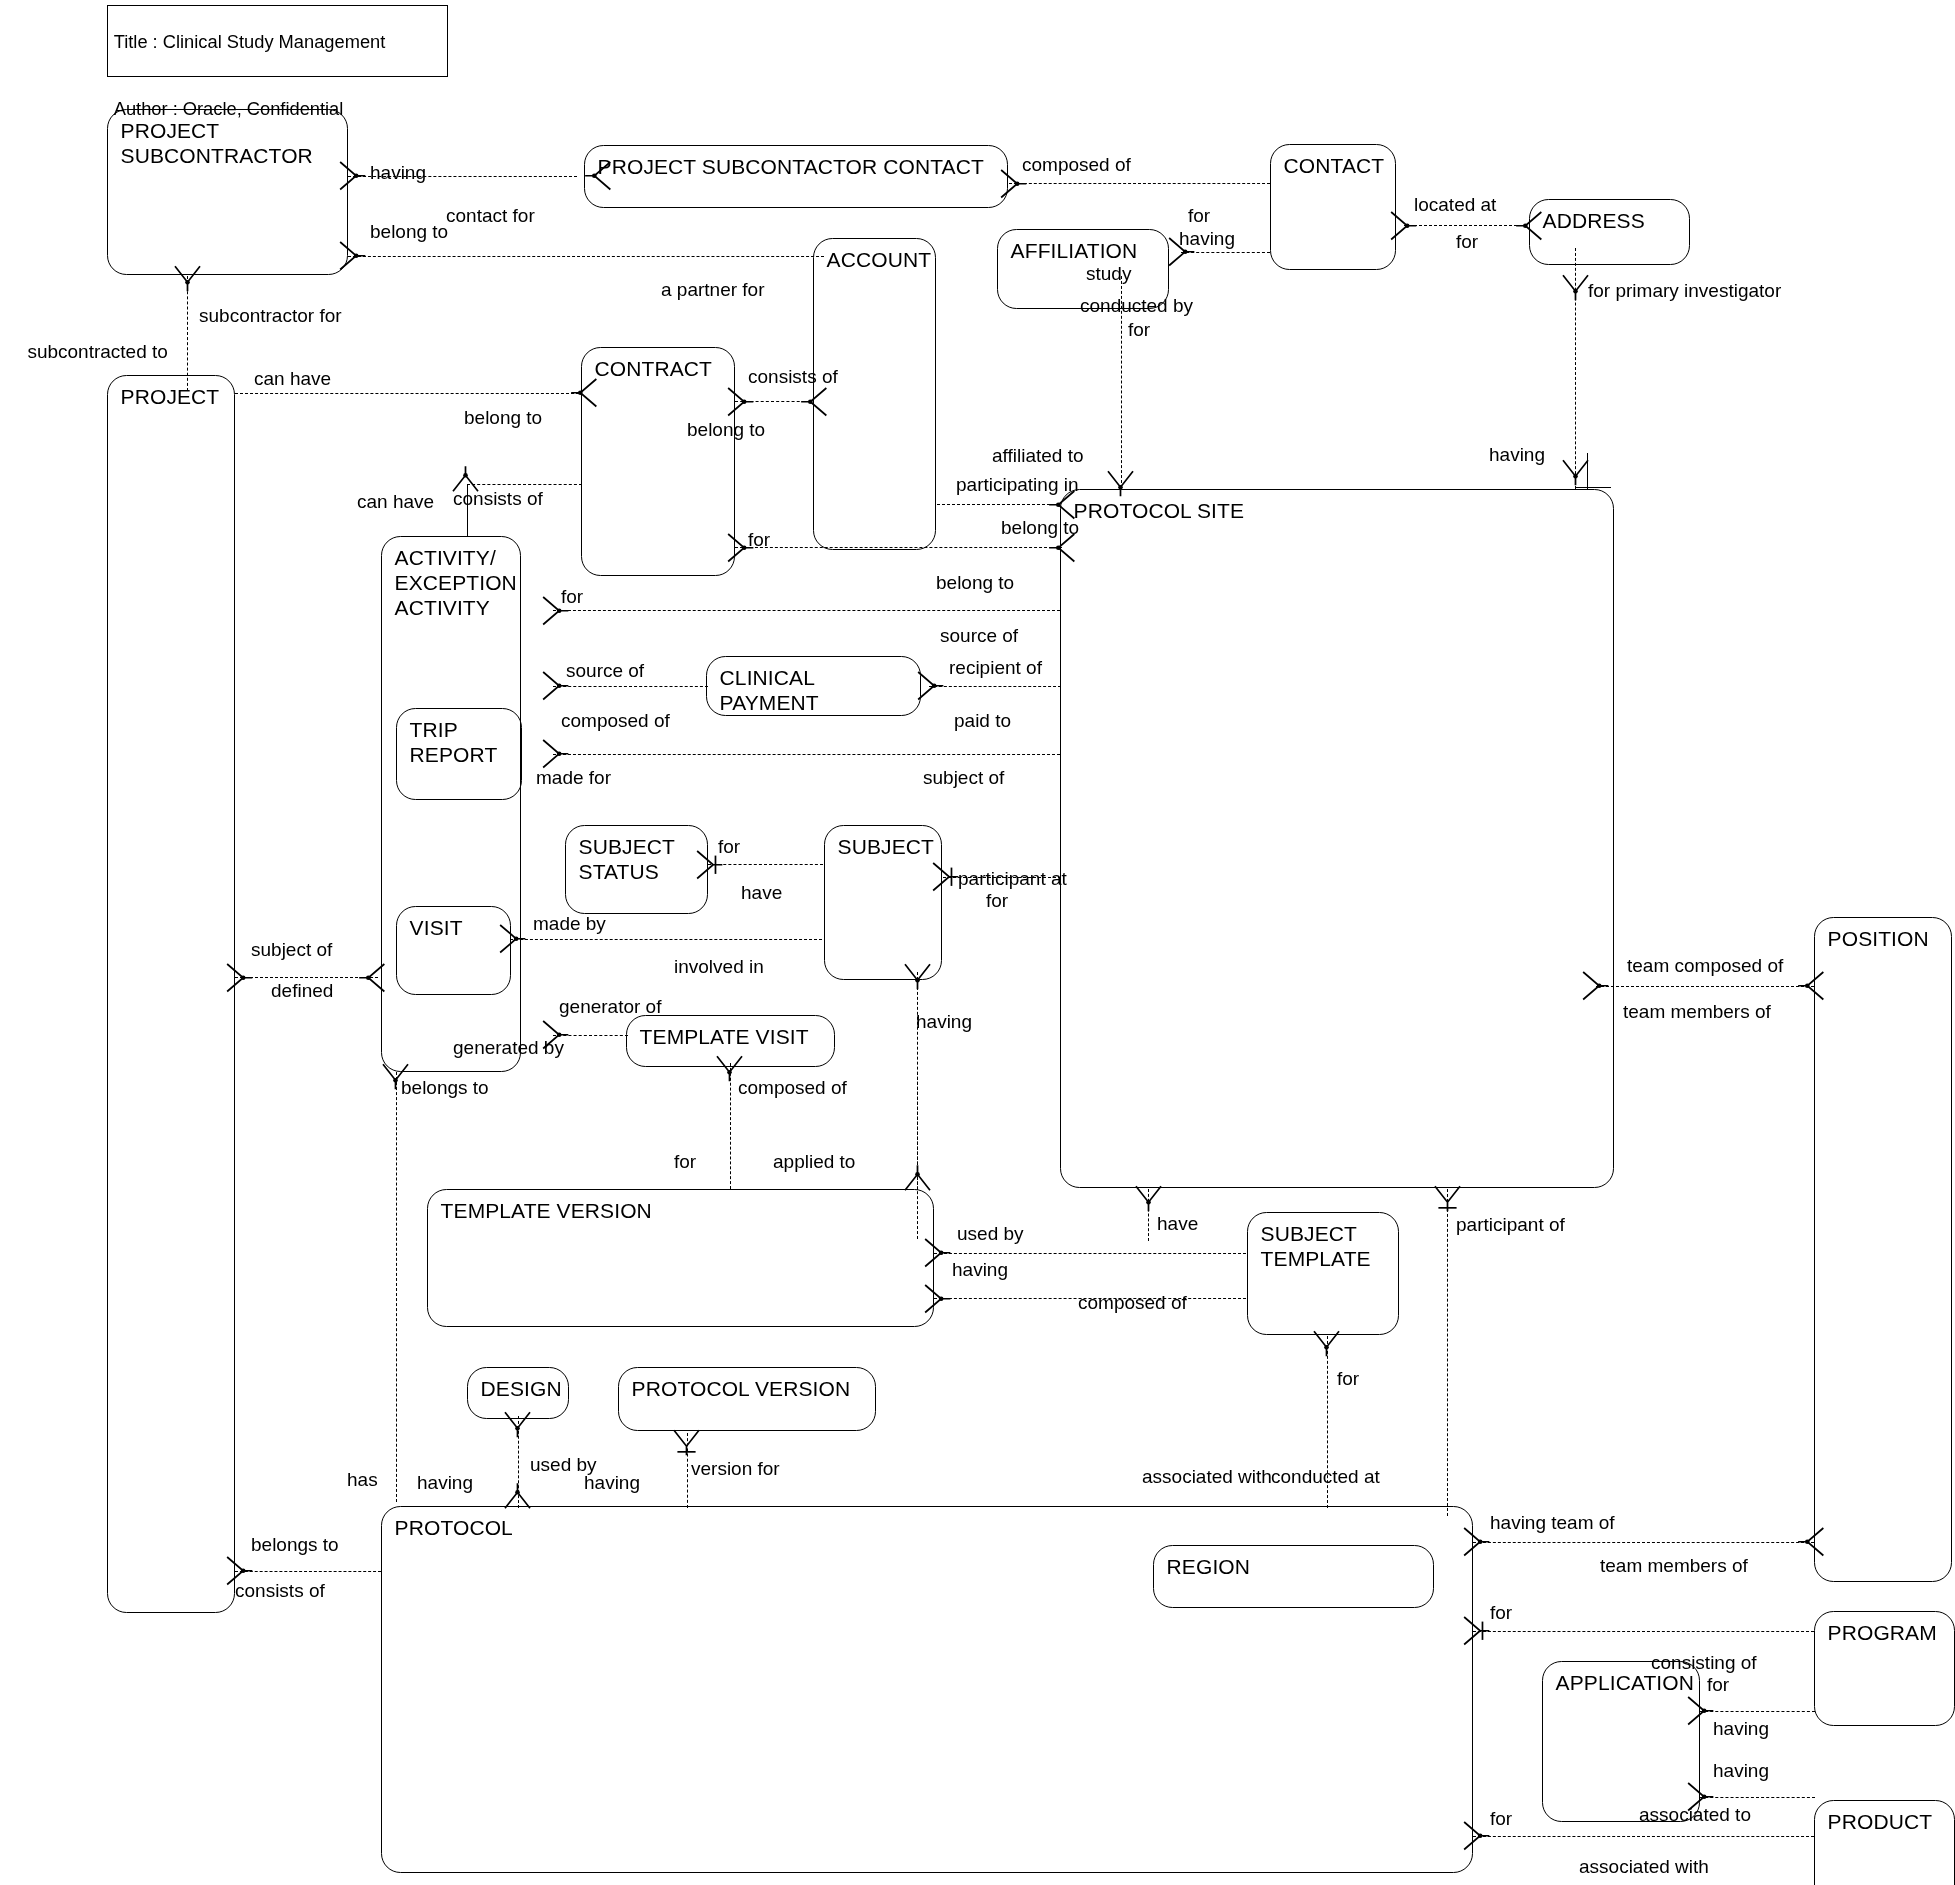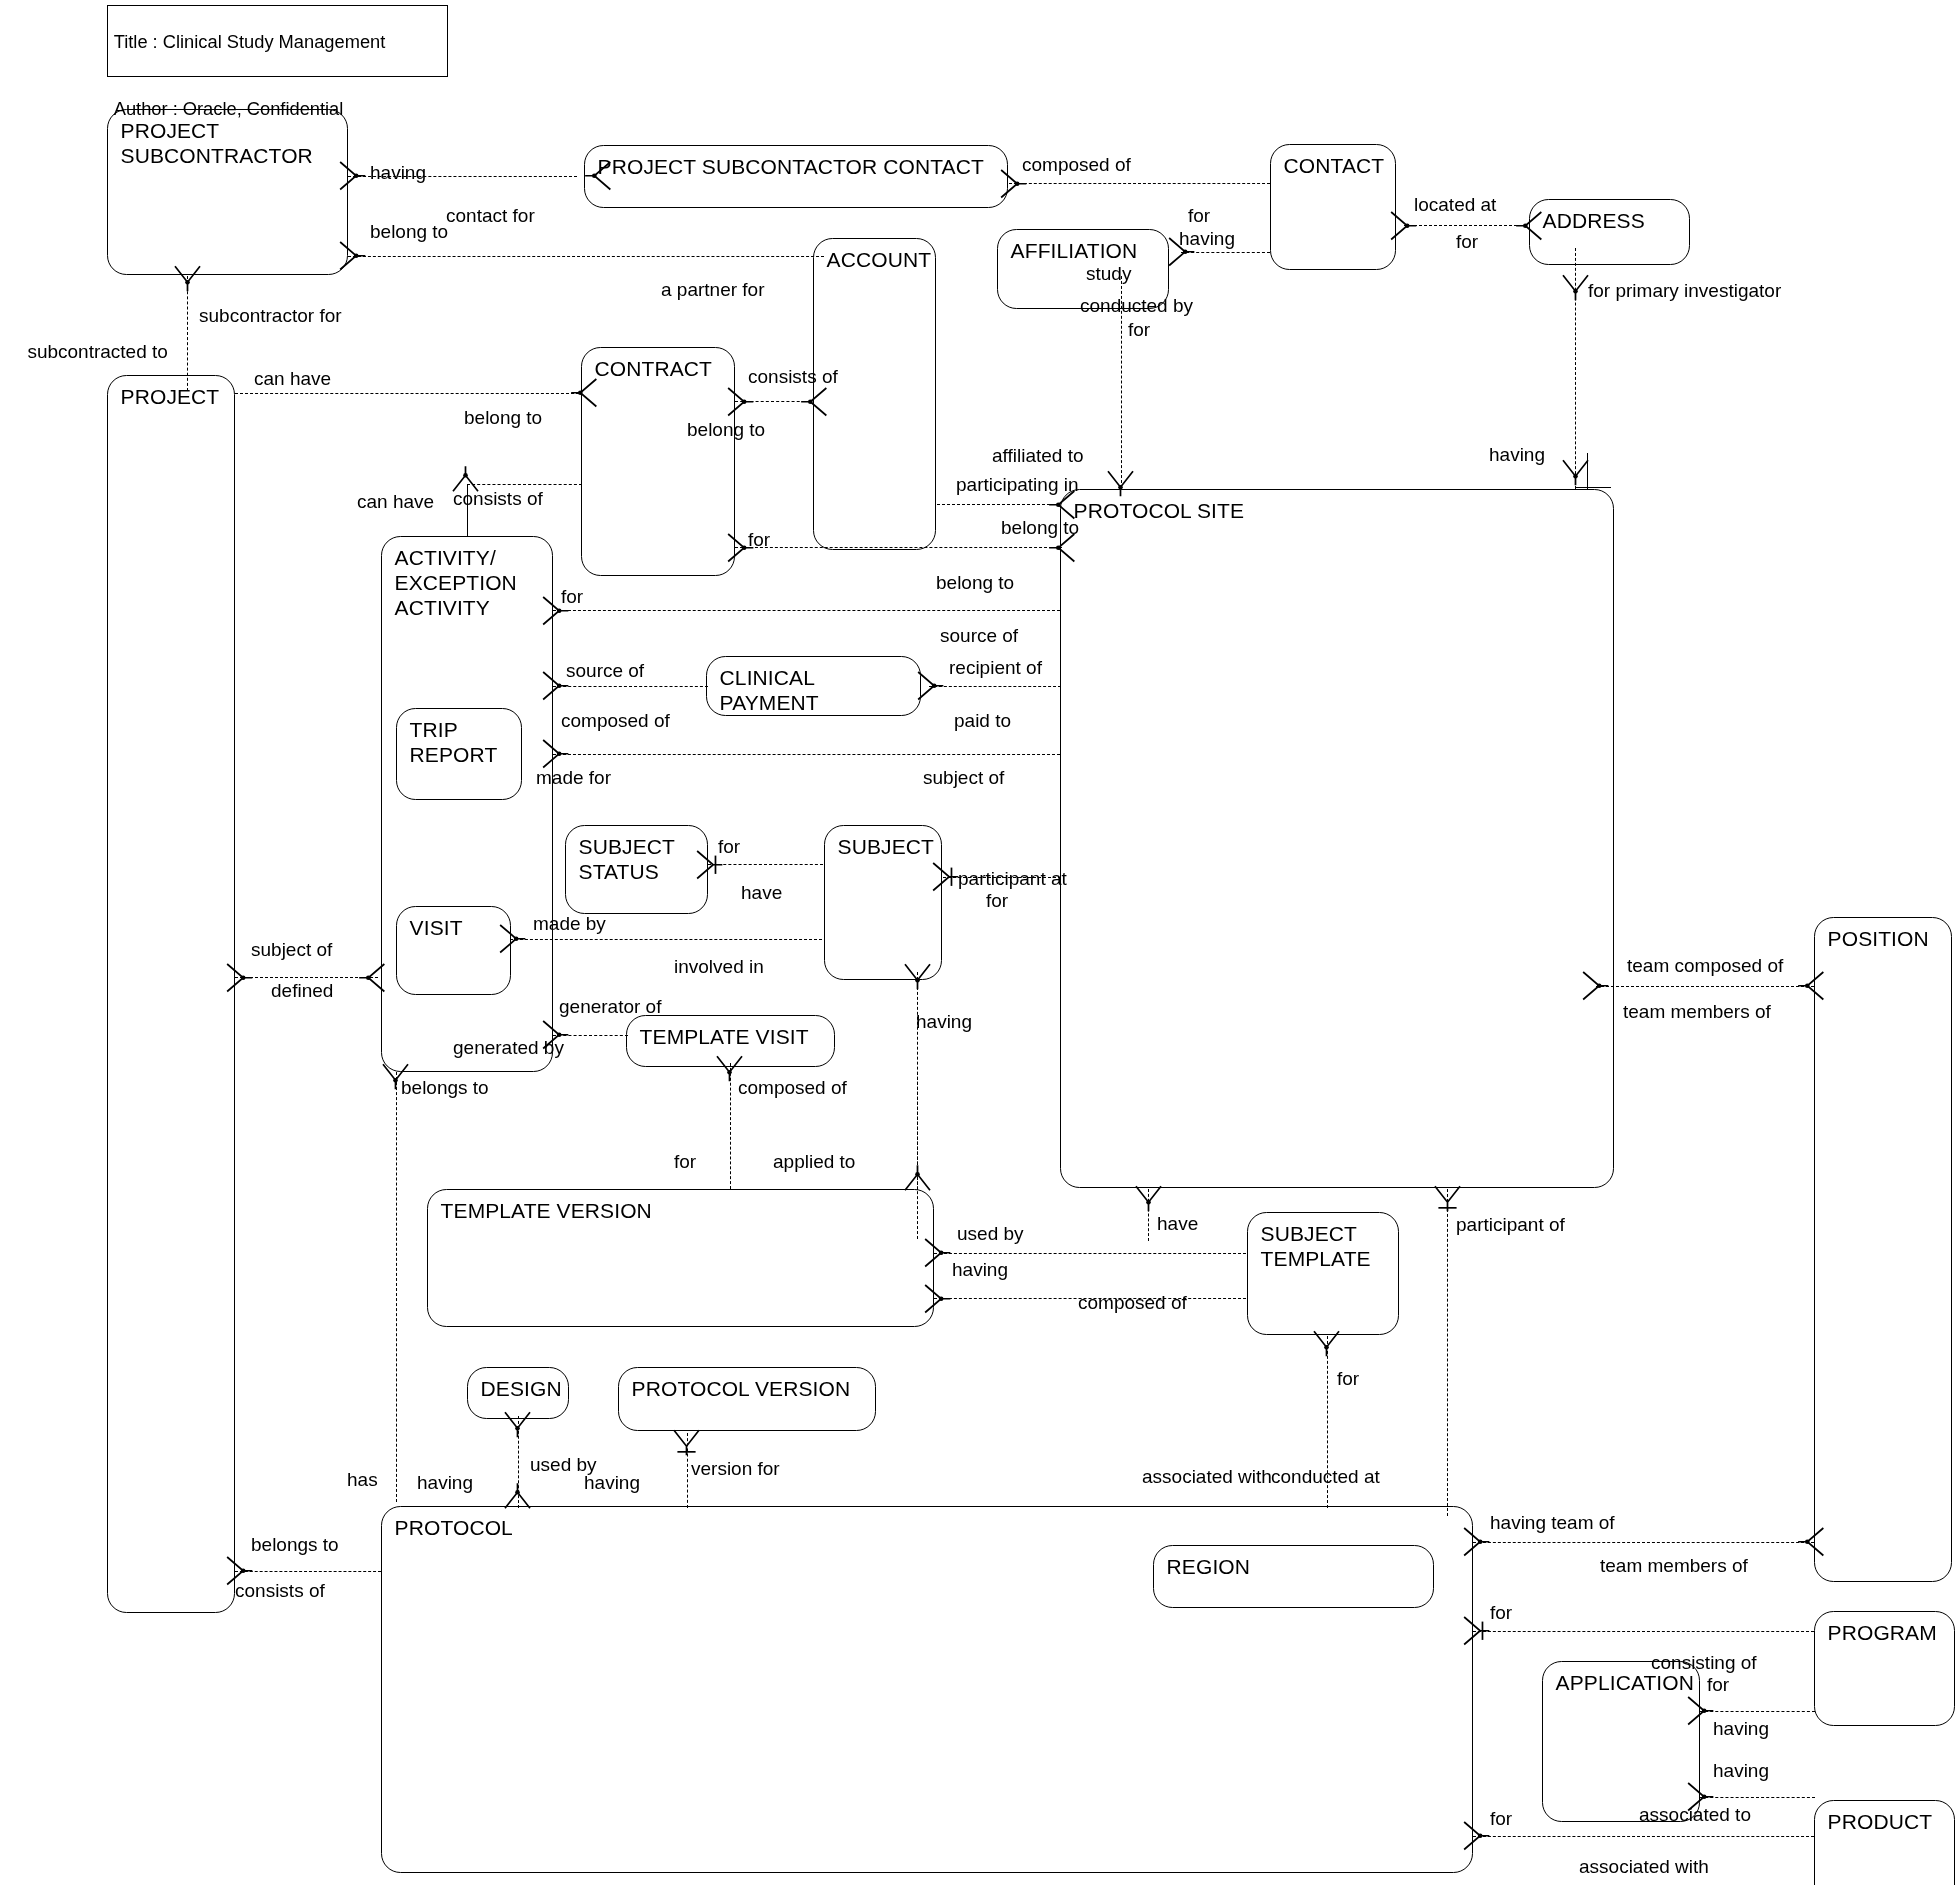--- a/index.html
+++ b/index.html
@@ -483,21 +483,21 @@
     <div class="entity" style="left:1529px; top:199px; width:161px; height:66px;">ADDRESS</div>
 
     <div class="entity" style="left:813px; top:238px; width:123px; height:312px;">ACCOUNT</div>
 
     <div class="entity" style="left:107px; top:375px; width:128px; height:1238px;">PROJECT</div>
 
     <div class="entity" style="left:581px; top:347px; width:154px; height:229px;">CONTRACT</div>
 
     <div class="entity" style="left:1060px; top:489px; width:554px; height:699px;">PROTOCOL SITE</div>
 
-    <div class="entity" style="left:381px; top:536px; width:172px; height:536px;">ACTIVITY/
+    <div class="entity" style="left:381px; top:536px; width:140px; height:536px;">ACTIVITY/
 EXCEPTION
 ACTIVITY</div>
 
     <div class="entity" style="left:706px; top:656px; width:215px; height:60px;">CLINICAL PAYMENT</div>
 
     <div class="entity" style="left:396px; top:708px; width:126px; height:92px;">TRIP
 REPORT</div>
 
     <div class="entity" style="left:565px; top:825px; width:143px; height:89px;">SUBJECT
 STATUS</div>

